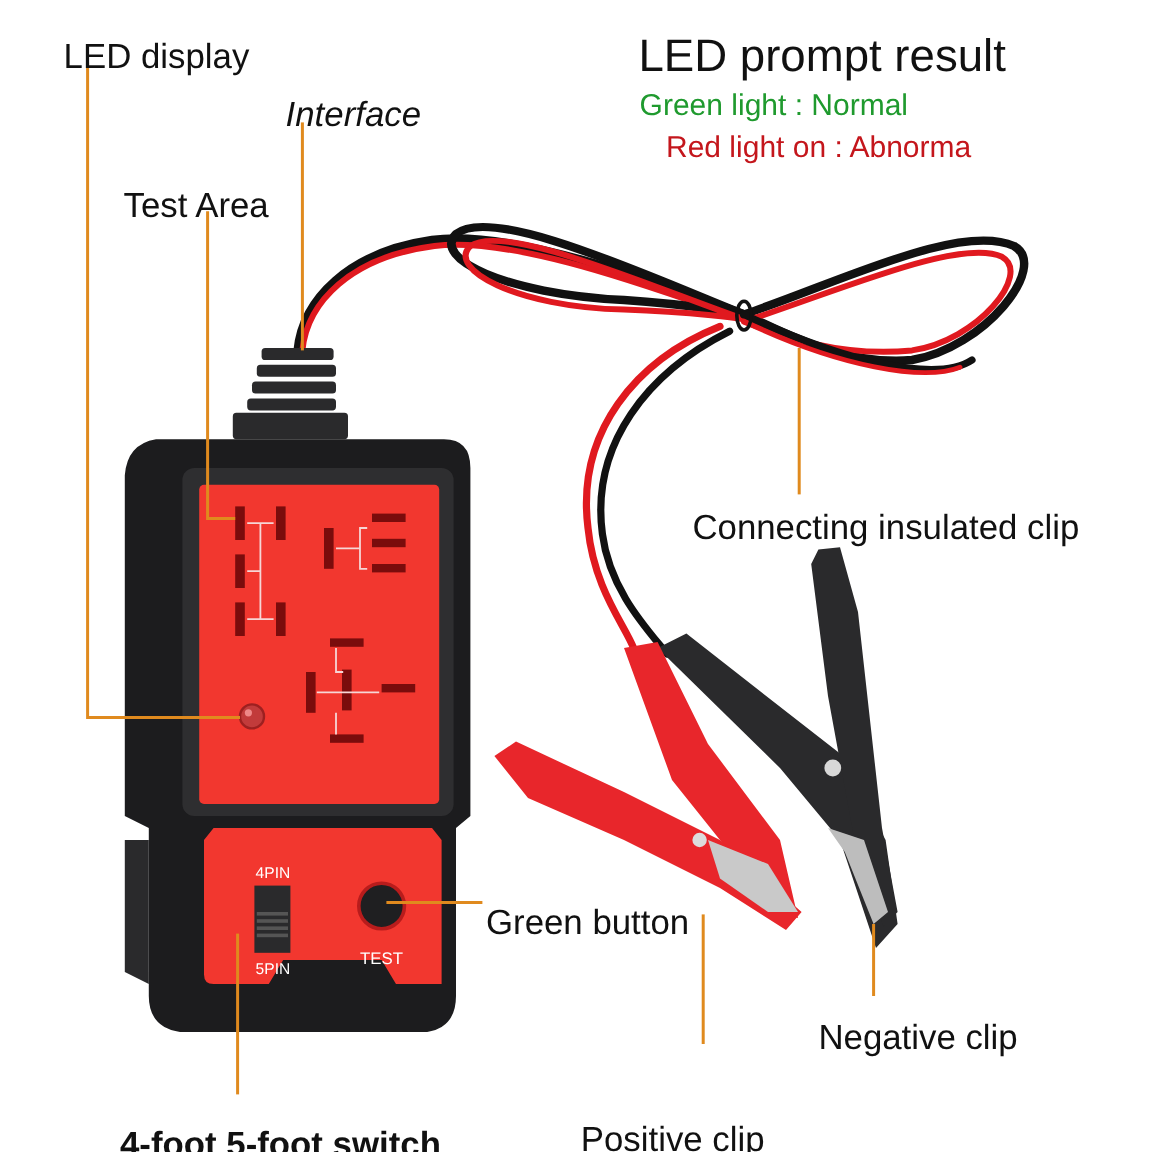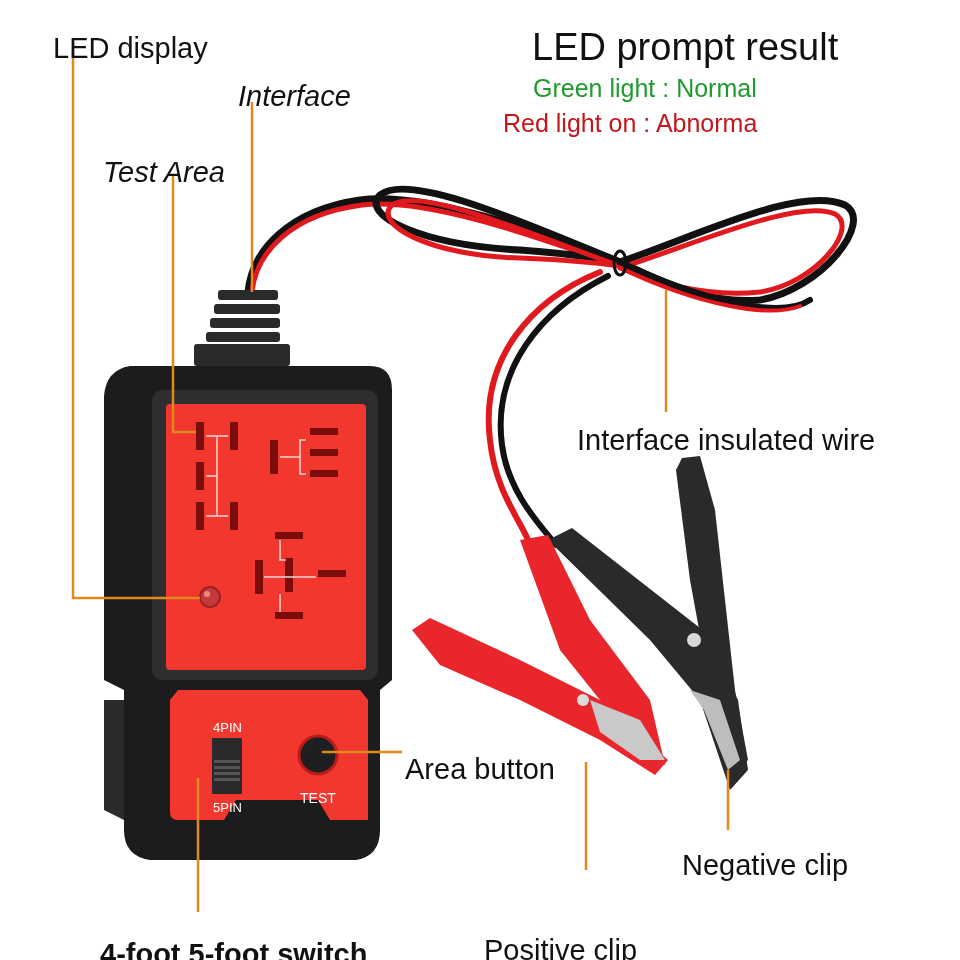--- a/index.html
+++ b/index.html
@@ -112,22 +112,22 @@
     <path d="M666 290 L666 412"></path>
     <path d="M322 752 L402 752"></path>
     <path d="M586 762 L586 870"></path>
     <path d="M728 770 L728 830"></path>
     <path d="M198 778 L198 912"></path>
   </g>
 </svg>
 
 <div class="title" style="left:532px; top:28px;">LED prompt result</div>
 <div class="legend" style="left:533px; top:76px; color:#1f9a2e;">Green light : Normal</div>
-<div class="legend" style="left:503px; top:111px; color:#c4161c;">Red light on : Abnorma</div>
+<div class="legend" style="left:555px; top:111px; color:#c4161c;">Red light on : Abnorma</div>
 
 <div class="label" style="left:53px; top:18px;">LED display</div>
 <div class="label" style="left:238px; top:66px;font-style:italic;">Interface</div>
-<div class="label" style="left:103px; top:142px;font-style:italic;">Test Area</div>
-<div class="label" style="left:577px; top:410px;">Interface insulated wire</div>
-<div class="label" style="left:405px; top:739px;">Area button</div>
+<div class="label" style="left:103px; top:142px;">Test Area</div>
+<div class="label" style="left:577px; top:410px;">Connecting insulated clip</div>
+<div class="label" style="left:405px; top:739px;">Green button</div>
 <div class="label" style="left:682px; top:835px;">Negative clip</div>
 <div class="label" style="left:484px; top:920px;">Positive clip</div>
 <div class="label" style="left:100px; top:924px;font-weight:bold;">4-foot 5-foot switch</div>
 
 </body></html>

